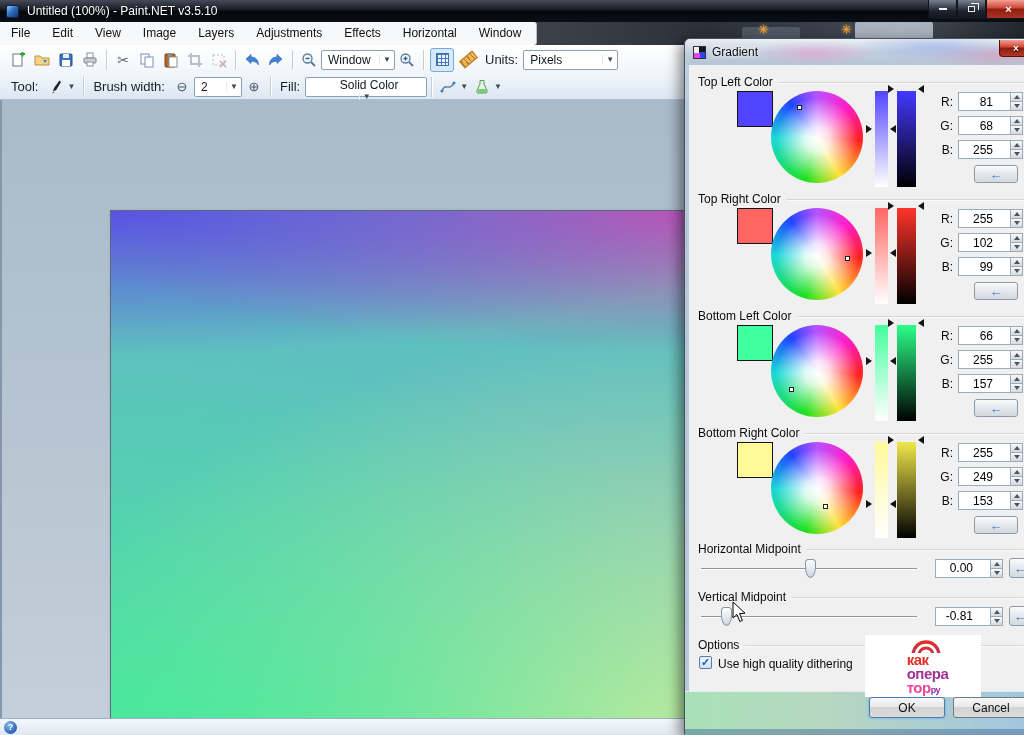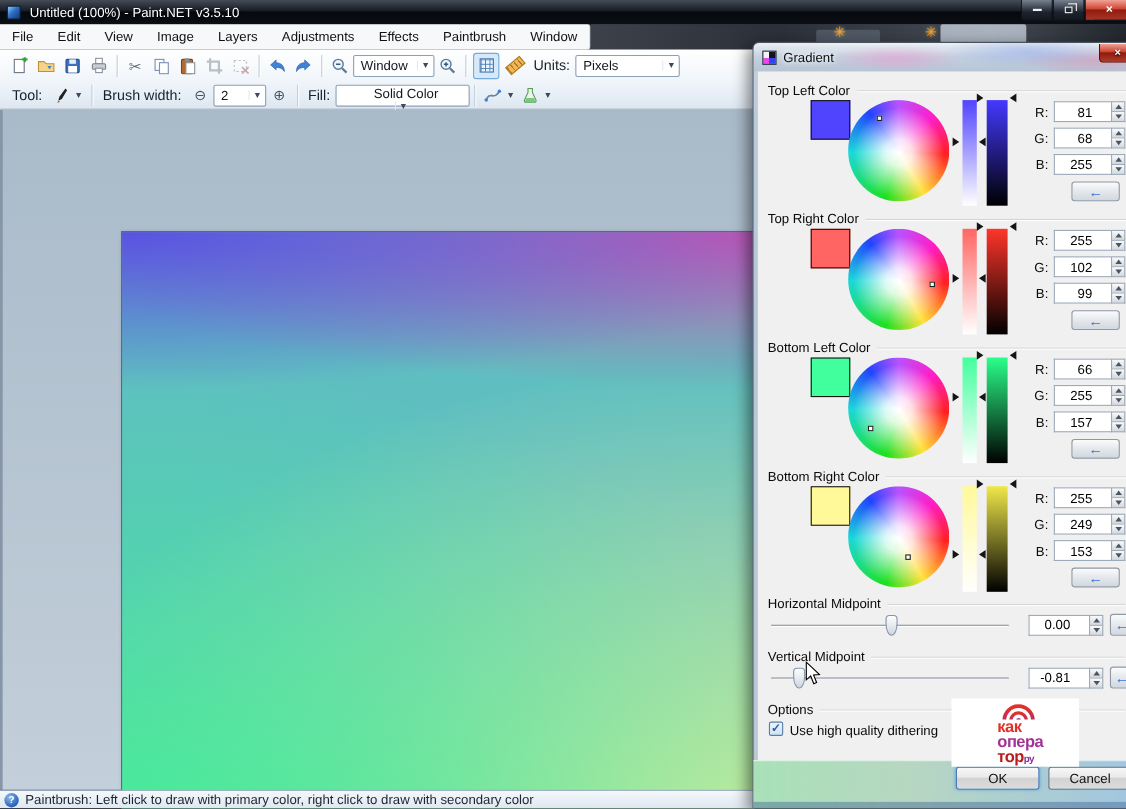--- a/index.html
+++ b/index.html
@@ -144,21 +144,21 @@
     border:1px solid #5a7ba8;border-radius:2px;display:flex;align-items:center;justify-content:center;
     color:#2c5aa8;font-size:11px;font-weight:bold;line-height:1;}
   .cb-label{position:absolute;left:33px;font-size:12px;color:#0a0a0a;}
 
   
   .watermark{position:absolute;left:180px;top:596px;width:116px;height:62px;background:#fff;z-index:6;
     display:flex;align-items:center;padding-left:5px;flex-direction:column;}
   .wm-text{margin-left:4px;font-weight:bold;font-size:15px;line-height:14px;letter-spacing:-.5px;}
   .wm1{color:#e03128;display:block;}
   .wm2{color:#a23395;display:block;}
-  .wm3{color:#b91c1c;display:inline;}
+  .wm3{color:#ec4899;display:inline;}
   .wm4{color:#8c2f9b;font-size:9px;}
 
   
   .dlg-bottom{position:absolute;left:0;top:652px;width:352px;height:45px;
     background:linear-gradient(90deg,rgba(168,226,182,.95),rgba(182,216,190,.9) 40%,rgba(158,196,226,.92));
     border-top:1px solid rgba(255,255,255,.6);}
   .dlg-bottom::after{content:"";position:absolute;left:0;bottom:0;width:100%;height:7px;background:rgba(62,102,150,.45);}
   .okbtn{position:absolute;top:5px;width:76px;height:21px;border:1px solid #6e7a86;border-radius:3px;
     background:linear-gradient(#f8f8f8,#e9e9e9 45%,#d2d2d2 50%,#dcdcdc);font:12px "Liberation Sans",sans-serif;color:#111;}
   .ok-pos{left:184px;border-color:#4a7ab8;box-shadow:0 0 3px rgba(90,160,230,.8);}
@@ -189,21 +189,21 @@
   </div>
 
   <div class="menubar">
     <span>File</span>
     <span>Edit</span>
     <span>View</span>
     <span>Image</span>
     <span>Layers</span>
     <span>Adjustments</span>
     <span>Effects</span>
-    <span>Paintbrush</span>
+    <span>Horizontal</span>
     <span>Window</span>
     <span>Help</span>
   </div>
   <div class="desktopstrip">
     <span class="frag1"></span>
     <span class="frag2"></span>
   </div>
   <span class="sparkle" style="left:758px;top:22px;">✳</span>
   <span class="sparkle" style="left:841px;top:22px;">✳</span>
 
@@ -351,21 +351,20 @@
       <span style="font-size:8px;color:#3a4a5a;">▼</span>
     </div>
   </div>
 
   <div class="workspace">
     <div class="canvas"></div>
   </div>
 
   <div class="statusbar">
     <span class="helpicon">?</span>
-    <span>Paintbrush: Left click to draw with primary color, right click to draw with secondary color</span>
   </div>
 
   <div class="dialog">
     <div class="dlg-titlebar">
       <span class="dlg-icon"></span>
       <span class="dlg-title">Gradient</span>
     </div>
     <div class="dlg-close">
         <span>×</span>
       </div>

